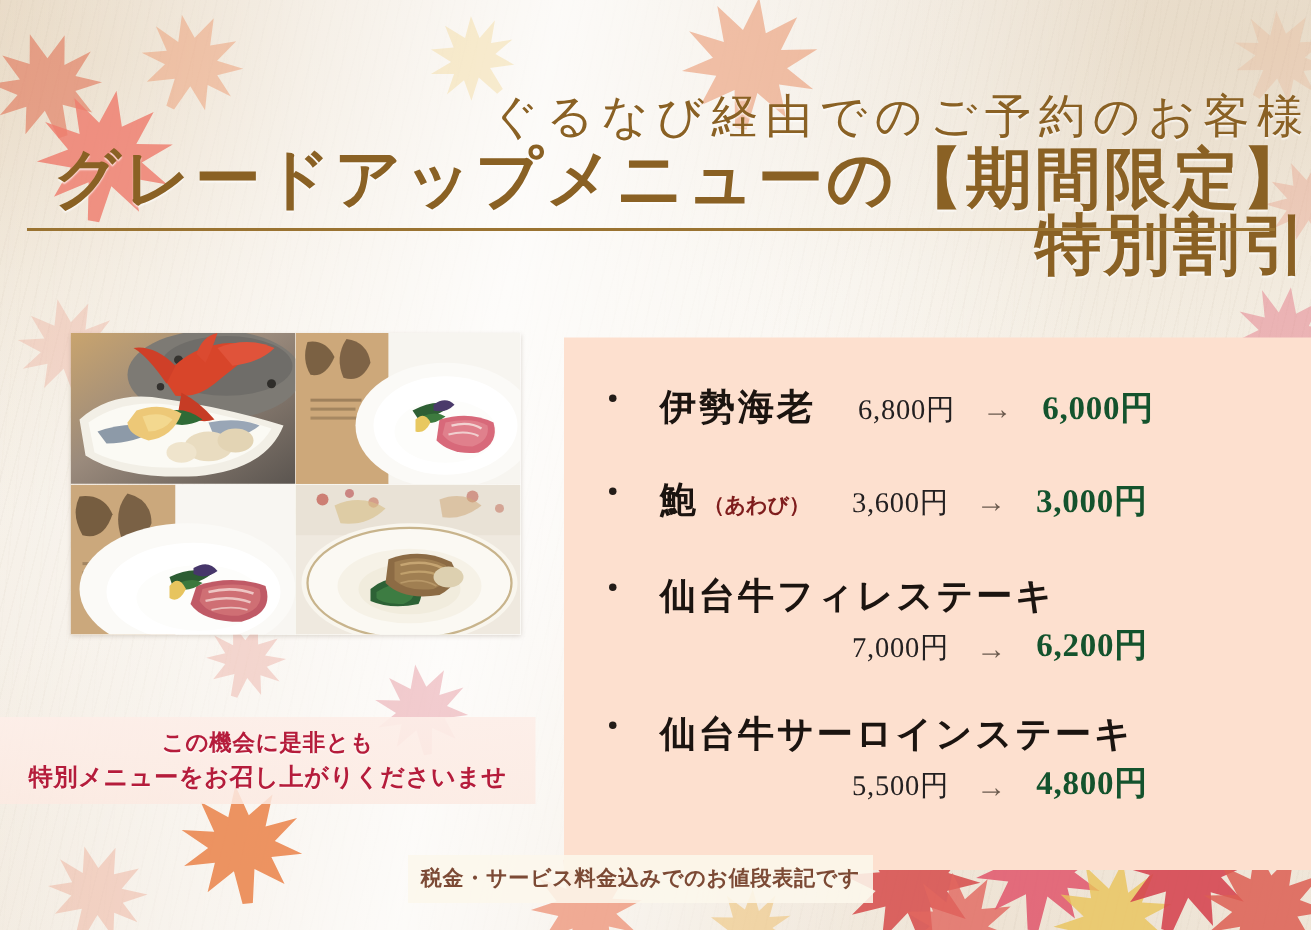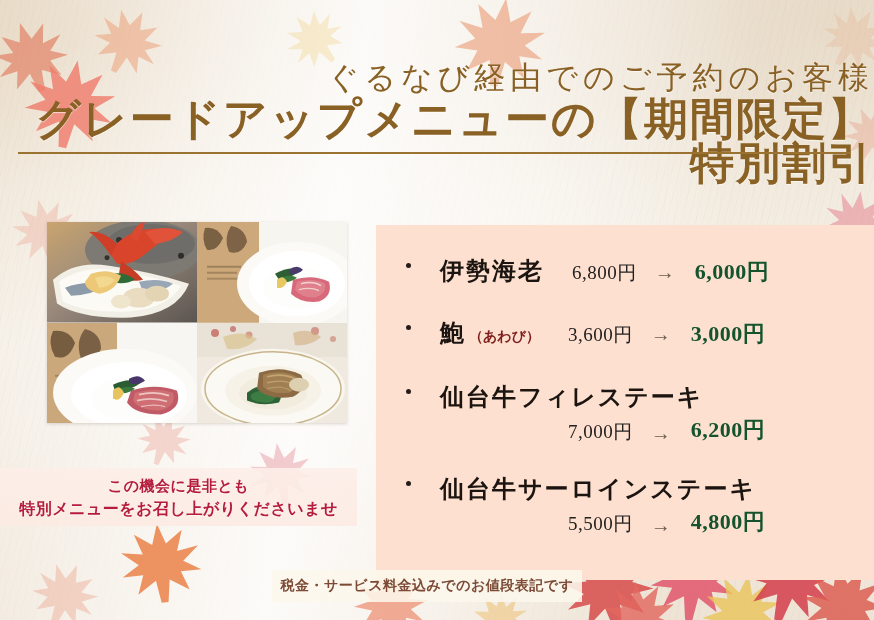--- a/index.html
+++ b/index.html
@@ -100,21 +100,21 @@
   .photo {
     position: relative;
     overflow: hidden;
   }
   .photo svg { position: absolute; inset: 0; width: 100%; height: 100%; }
 
   
   .message-band {
     position: absolute;
     left: 0px;
-    top: 468px;
+    top: 478px;
     width: 357px;
     height: 58px;
     background: linear-gradient(180deg, rgba(253,238,232,0.92), rgba(252,234,226,0.85));
     display: flex;
     flex-direction: column;
     align-items: center;
     justify-content: center;
   }
   .message-band span {
     display: block;

